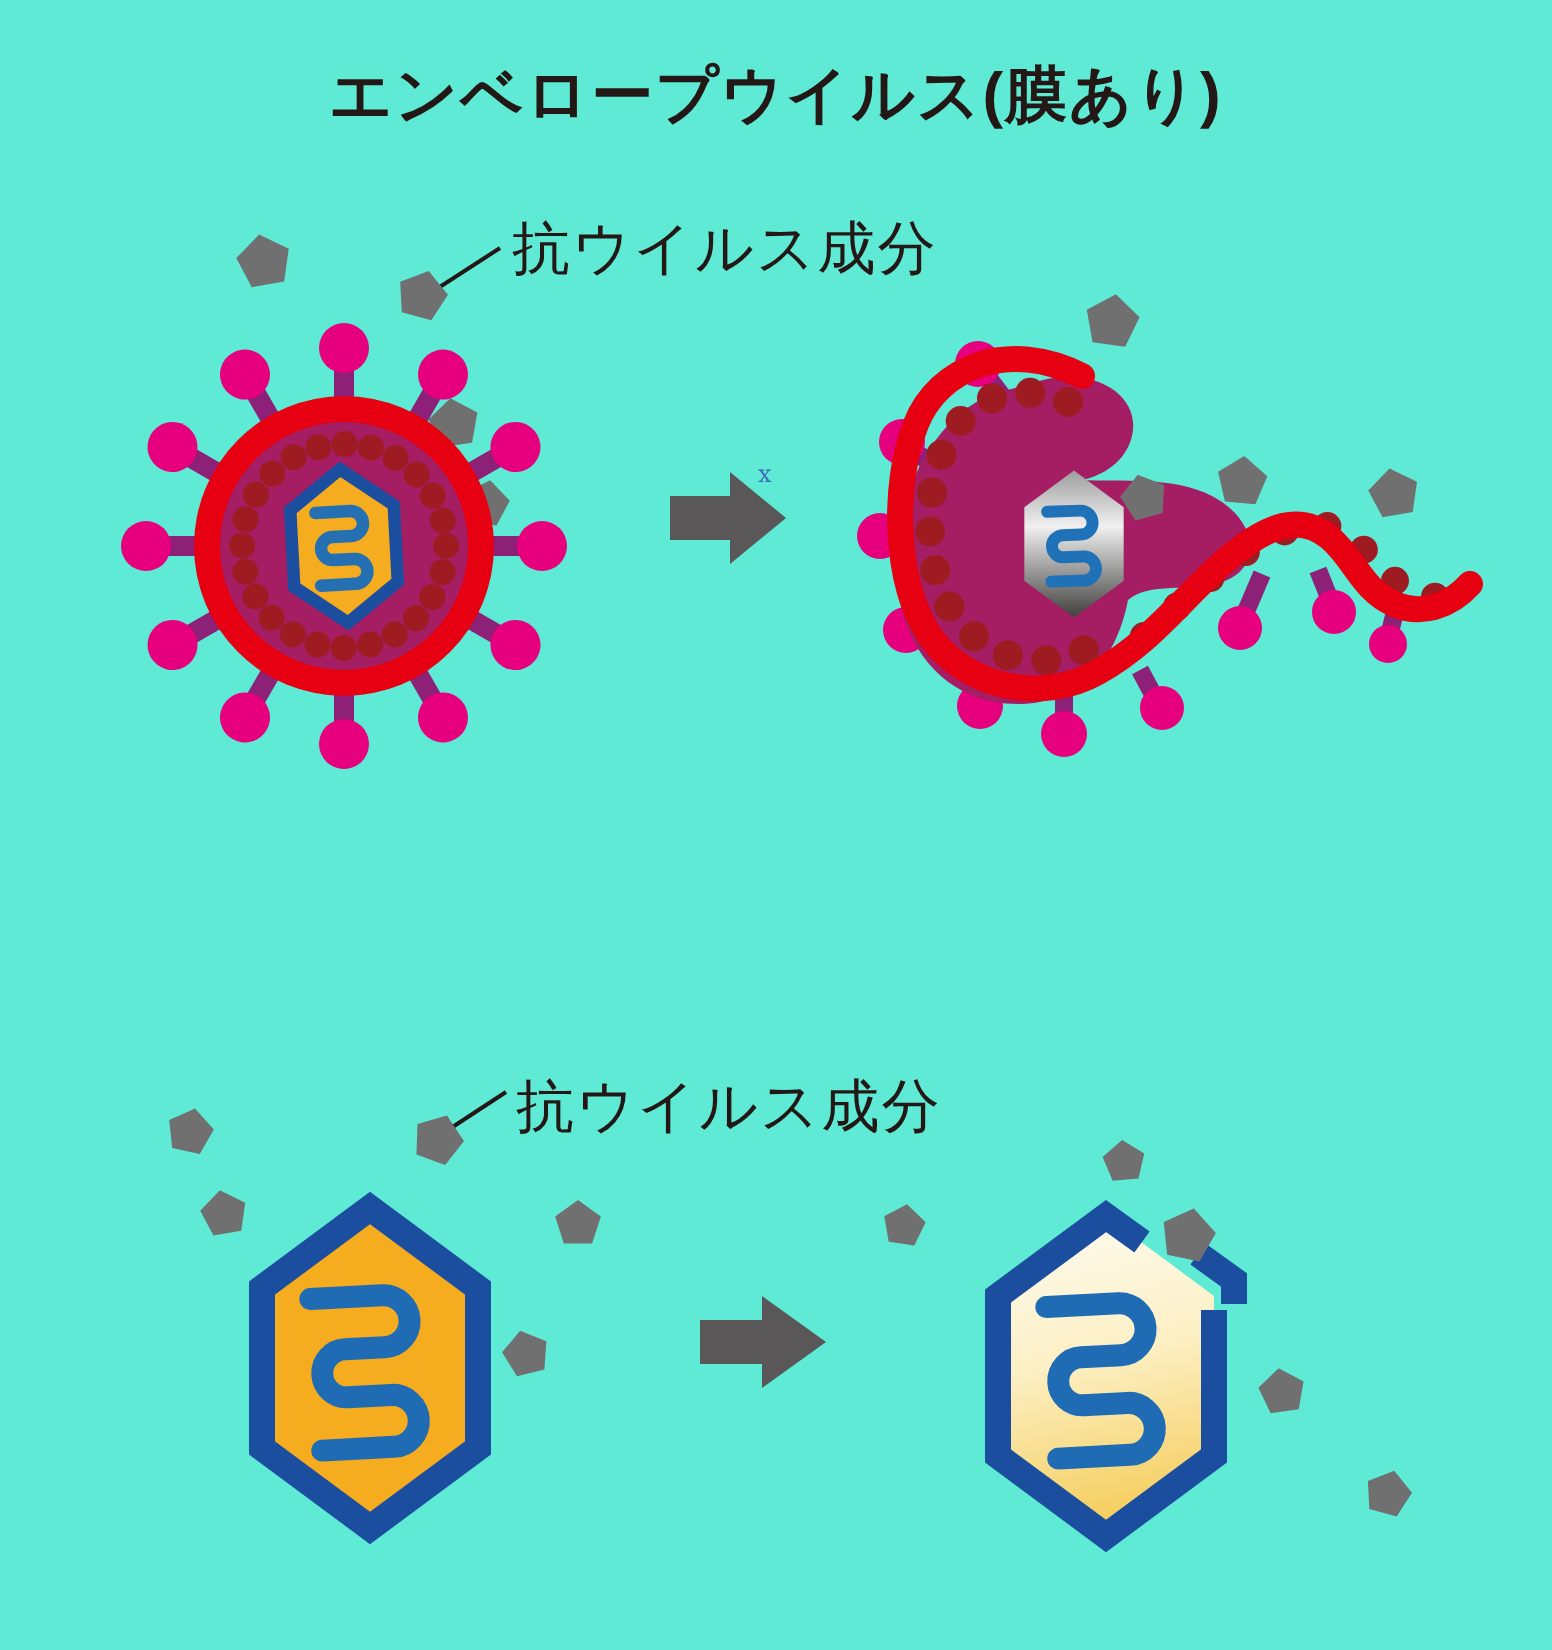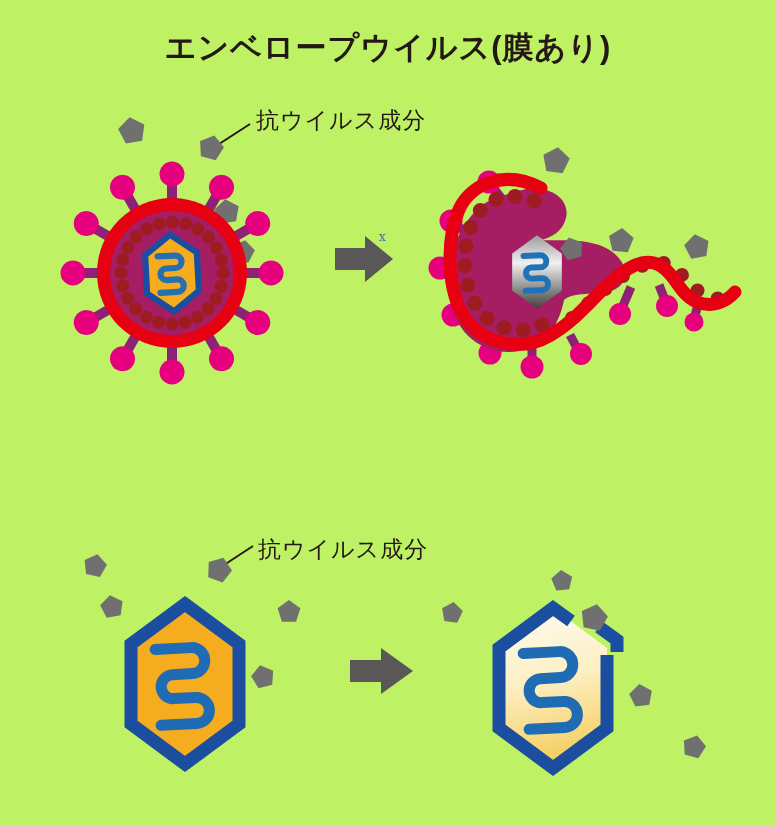--- a/index.html
+++ b/index.html
@@ -1,28 +1,28 @@
 <!DOCTYPE html>
 <html><head>
 <meta charset="utf-8">
 <style>
   html,body{margin:0;padding:0;background:#ffffff;}
   .stage{
-    position:relative;width:776px;height:825px;background:#bef264;overflow:hidden;
+    position:relative;width:776px;height:825px;background:#5eead4;overflow:hidden;
     font-family:"Liberation Sans","DejaVu Sans",sans-serif;color:#231815;
   }
   .art{position:absolute;left:0;top:0;}
   .title{
     position:absolute;left:0;width:776px;text-align:center;margin:0;
     font-size:31px;font-weight:700;letter-spacing:1px;color:#231815;
   }
   .title-enveloped{top:27px;}
   .title-nonenveloped{top:471px;}
   .annotation{
-    position:absolute;font-size:23px;letter-spacing:1px;color:#231815;white-space:nowrap;
+    position:absolute;font-size:29px;letter-spacing:1px;color:#231815;white-space:nowrap;
   }
   .annotation-top{left:256px;top:105px;}
   .annotation-bottom{left:258px;top:534px;}
   .stray-mark{
     position:absolute;left:379px;top:230px;font-size:12px;color:#3e6bbf;
     font-family:"DejaVu Serif","Liberation Serif",serif;
   }
   
   .spike-stem{fill:#8c2177;}
   .spike-tip{fill:#e6007e;}

